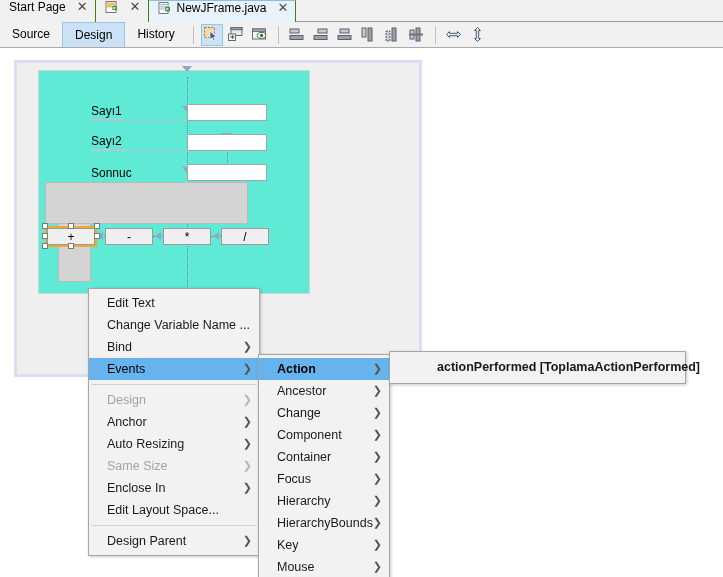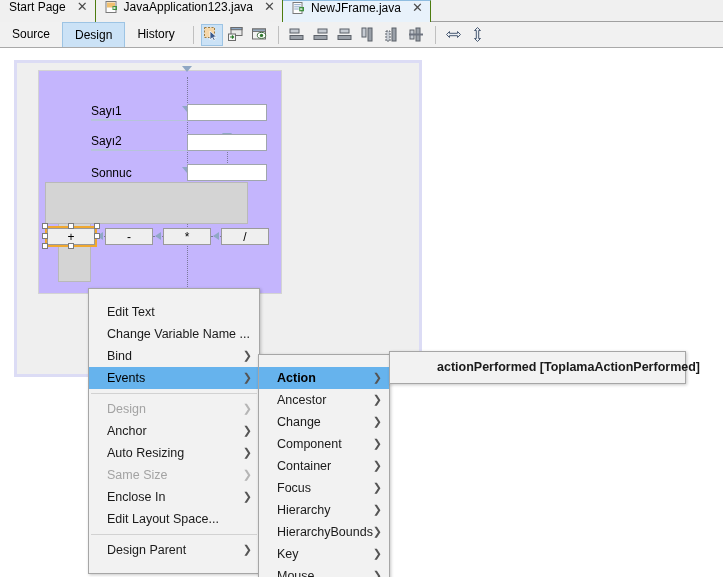--- a/index.html
+++ b/index.html
@@ -112,22 +112,22 @@
     position: absolute;
     left: 14px; top: 12px;
     width: 408px; height: 317px;
     background: #efefef;
     border: 3px solid #dcdcf5;
     box-sizing: border-box;
   }
   .formpanel {
     position: absolute;
     left: 21px; top: 7px;
-    width: 244px; height: 224px;
-    background: #c4b5fd;
+    width: 272px; height: 224px;
+    background: #5eead4;
     border: 1px solid #d3d3d3;
     box-sizing: border-box;
   }
   .flabel {
     position: absolute;
     font-size: 12px;
     color: #000;
     border-bottom: 1px solid #b6c4da;
     padding-bottom: 1px;
     white-space: nowrap;
@@ -196,21 +196,21 @@
     border-right: 6px solid #8fa7c4;
   }
 
   
   .menu {
     position: absolute;
     background: #f2f2f2;
     border: 1px solid #a6a6a6;
     box-shadow: 1px 1px 3px rgba(0,0,0,0.22);
     box-sizing: border-box;
-    padding: 12px 0;
+    padding: 3px 0;
     font-size: 12.5px;
   }
   .mi {
     position: relative;
     height: 22px;
     line-height: 22px;
     padding: 0 22px 0 18px;
     white-space: nowrap;
     color: #1a1a1a;
     cursor: default;
@@ -269,21 +269,20 @@
 
     <div class="etab">
       <span class="ficon">
         <svg width="14" height="14" viewBox="0 0 14 14">
           <rect x="1" y="1.5" width="10" height="11" fill="#fdfdfd" stroke="#7a7a7a"></rect>
           <rect x="2" y="2.5" width="8" height="5" fill="#f0c070"></rect>
           <path d="M7.5 6 L12 6 L12 10 L7.5 10 Z" fill="#3f8f3f"></path>
           <path d="M8.5 6.8 L11.2 8 L8.5 9.2 Z" fill="#ffffff"></path>
         </svg>
       </span>
-      <span class="tabname">JavaApplication123.java</span>
       <span class="tabclose">✕</span>
     </div>
 
     <div class="etab active">
       <span class="ficon">
         <svg width="14" height="14" viewBox="0 0 14 14">
           <rect x="1" y="1.5" width="9" height="11" fill="#fdfdfd" stroke="#7a7a7a"></rect>
           <rect x="2.2" y="3" width="6.6" height="1.2" fill="#9fb6cf"></rect>
           <rect x="2.2" y="5.2" width="6.6" height="1.2" fill="#9fb6cf"></rect>
           <rect x="2.2" y="7.4" width="4.5" height="1.2" fill="#9fb6cf"></rect>

